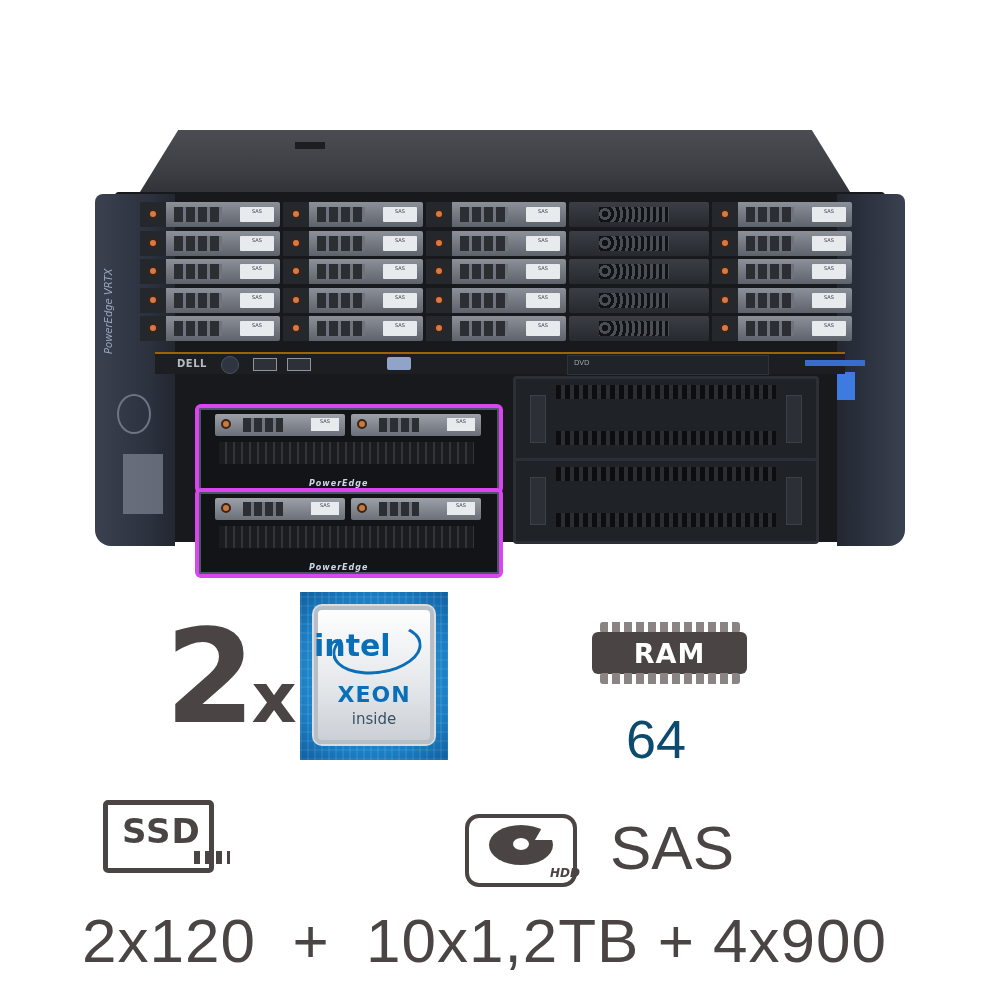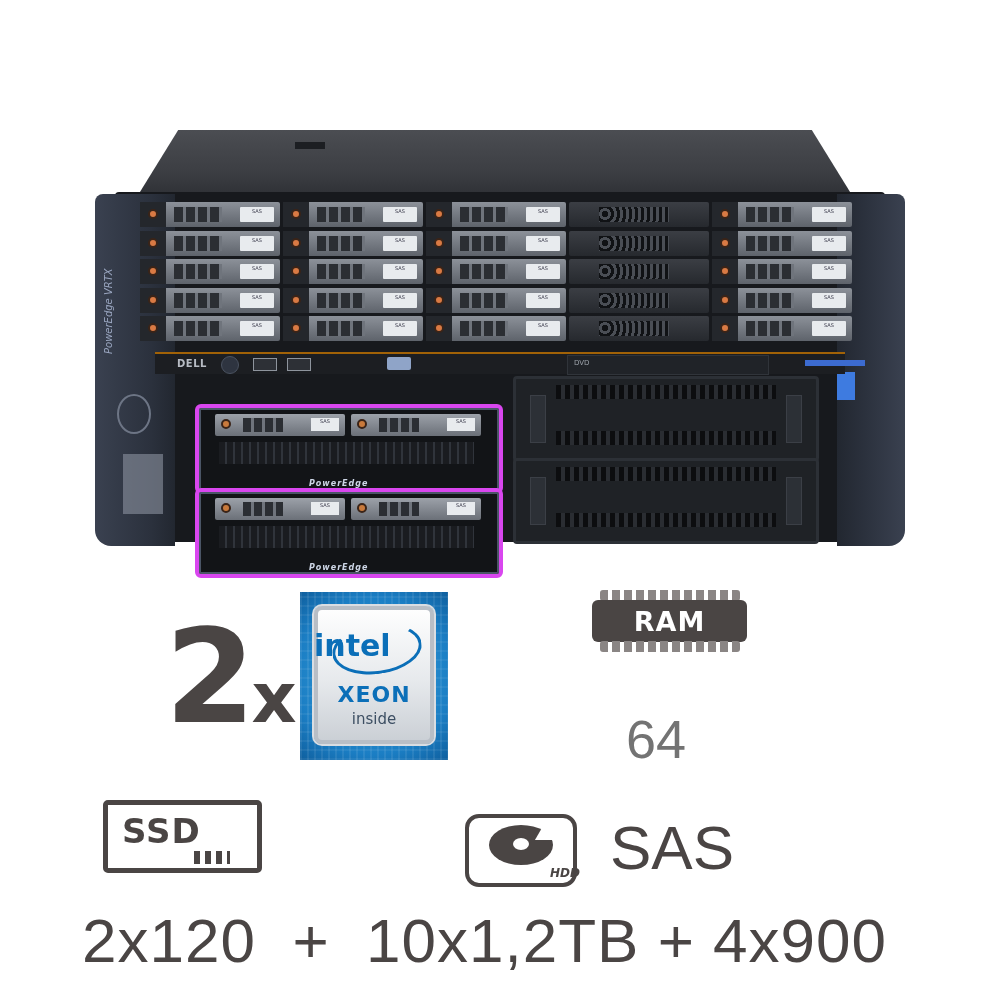--- a/index.html
+++ b/index.html
@@ -76,30 +76,30 @@
                repeating-linear-gradient(0deg,rgba(255,255,255,.06) 0 2px,transparent 2px 9px); }
   #xeon-badge .plate { left:14px; top:14px; width:120px; height:138px; border-radius:8px;
     background:linear-gradient(180deg,#ffffff 0%,#e6e9ec 55%,#c9ced4 100%);
     box-shadow:inset 0 0 0 4px #b8bec6, 0 0 0 2px #d9dde2; }
   #xeon-badge .intel { left:0; top:22px; width:120px; text-align:left; color:#0b6fb8; font-size:30px; font-weight:bold; }
   #xeon-badge .swoosh { left:18px; top:18px; width:84px; height:44px; border:3px solid #0b6fb8; border-radius:50%;
     border-top-color:transparent; transform:rotate(-8deg); }
   #xeon-badge .xeon { left:0; top:76px; width:120px; text-align:center; color:#0b6fb8; font-size:22px; font-weight:bold; letter-spacing:1px; }
   #xeon-badge .inside { left:0; top:104px; width:120px; text-align:center; color:#3d4f63; font-size:15px; }
 
-  #ram-chip { left:592px; top:590px; width:155px; height:62px; }
+  #ram-chip { left:592px; top:622px; width:155px; height:62px; }
   #ram-chip .pins-top, #ram-chip .pins-bottom { left:8px; width:140px; height:11px;
     background:repeating-linear-gradient(90deg,#8a8584 0 8px,transparent 8px 12px); border-radius:3px; }
   #ram-chip .pins-top { top:0; }
   #ram-chip .pins-bottom { top:51px; }
   #ram-chip .body { left:0; top:10px; width:155px; height:42px; background:#4a4544; border-radius:6px; }
   #ram-chip .label { left:0; top:6px; width:155px; text-align:center; color:#ffffff; font-size:27px; font-weight:bold; letter-spacing:1px; }
-  #ram-value { left:626px; top:708px; font-size:54px; color:#737373; font-family:"Liberation Sans", sans-serif; }
-
-  #ssd-icon { left:103px; top:800px; width:159px; height:73px; border:5px solid #4a4544; border-radius:5px; box-sizing:border-box; }
+  #ram-value { left:626px; top:708px; font-size:54px; color:#0c4a6e; font-family:"Liberation Sans", sans-serif; }
+
+  #ssd-icon { left:103px; top:800px; width:111px; height:73px; border:5px solid #4a4544; border-radius:5px; box-sizing:border-box; }
   #ssd-icon .txt { left:14px; top:6px; font-size:34px; font-weight:bold; color:#4a4544; letter-spacing:1px; font-family:"DejaVu Sans", sans-serif; }
   #ssd-icon .conn { left:86px; top:46px; width:36px; height:13px;
     background:repeating-linear-gradient(90deg,#4a4544 0 6px,transparent 6px 11px); }
 
   #hdd-icon { left:465px; top:814px; width:112px; height:73px; border:4px solid #4a4544; border-radius:14px; box-sizing:border-box; }
   #hdd-icon .disc { left:20px; top:7px; width:64px; height:40px; border-radius:50%; background:#4a4544; }
   #hdd-icon .hole { left:44px; top:20px; width:16px; height:12px; border-radius:50%; background:#fff; }
   #hdd-icon .cut { left:70px; top:8px; width:18px; height:14px; background:#fff; transform:skewX(-30deg); }
   #hdd-icon .hddtxt { left:0; top:48px; width:104px; text-align:center; font-size:12px; font-weight:bold; font-style:italic; color:#4a4544;margin-left:44px; }
   #hdd-label { left:610px; top:812px; font-size:62px; color:#4a4544; font-family:"Liberation Sans", sans-serif; }

